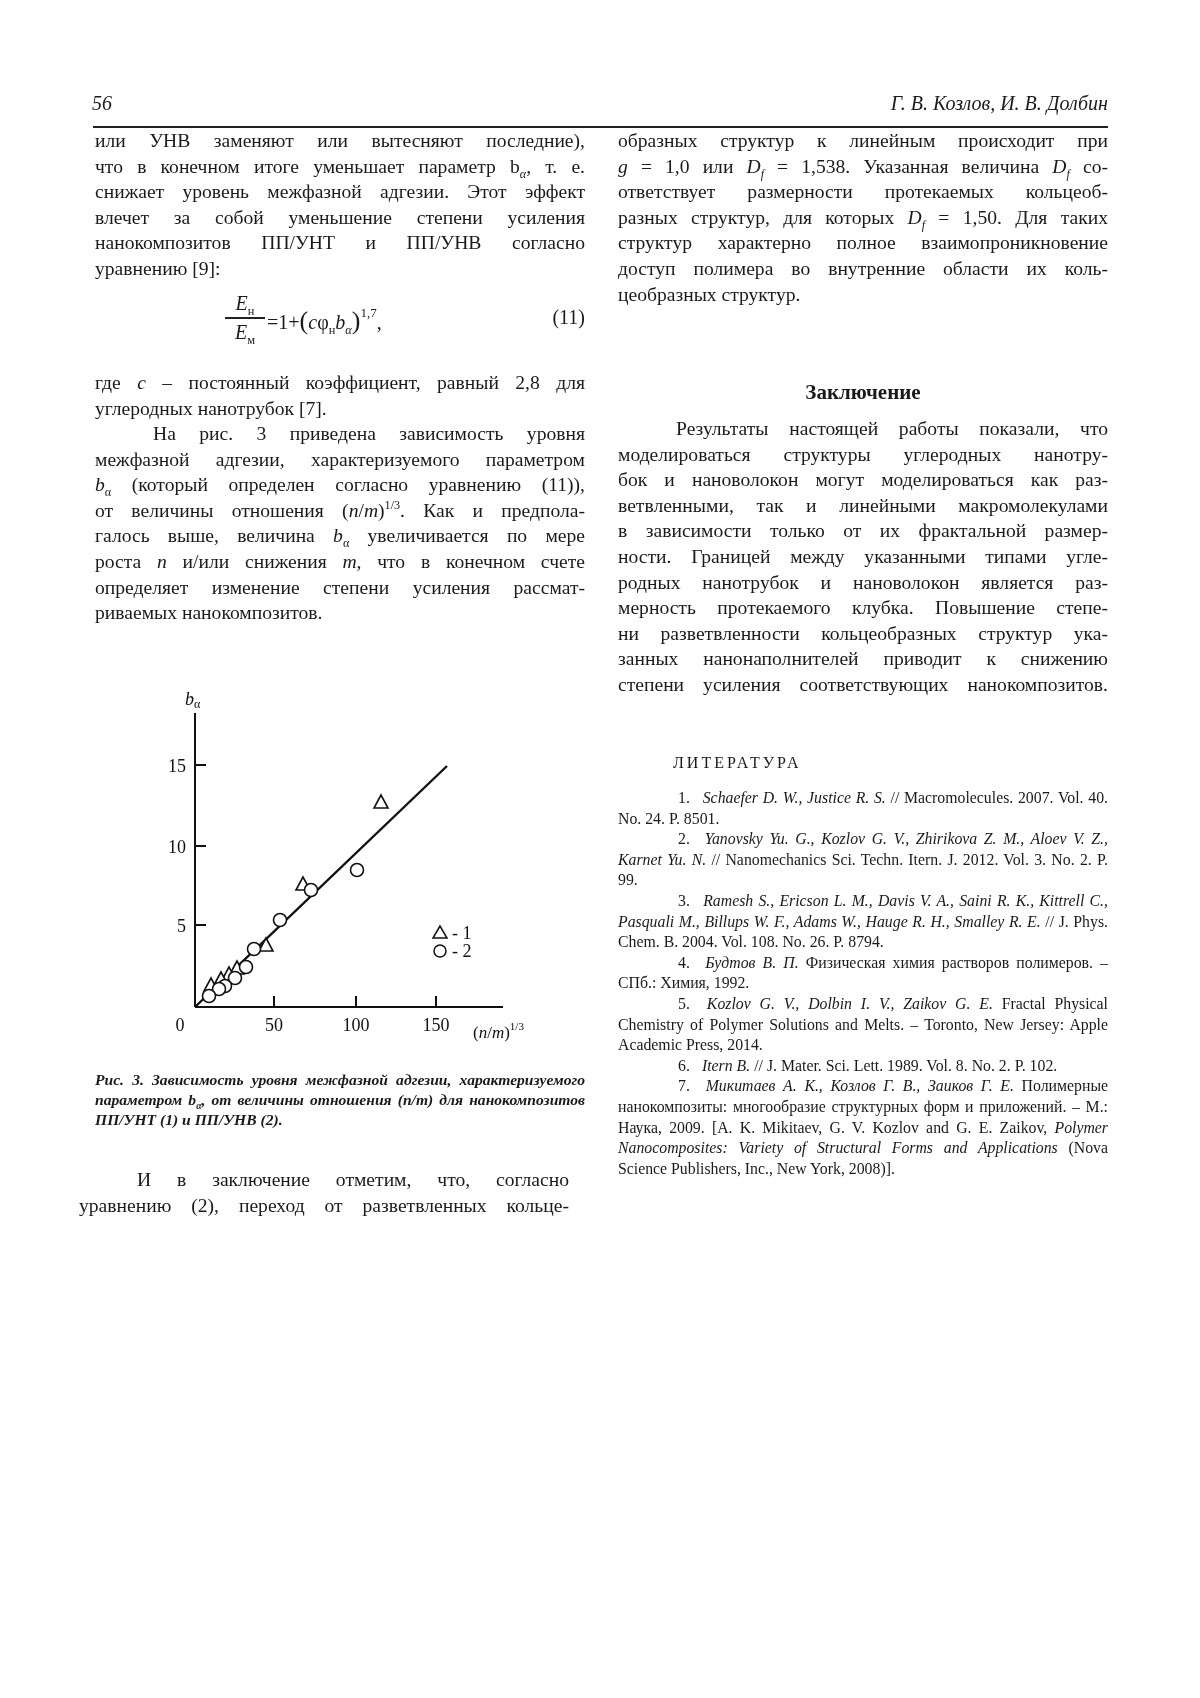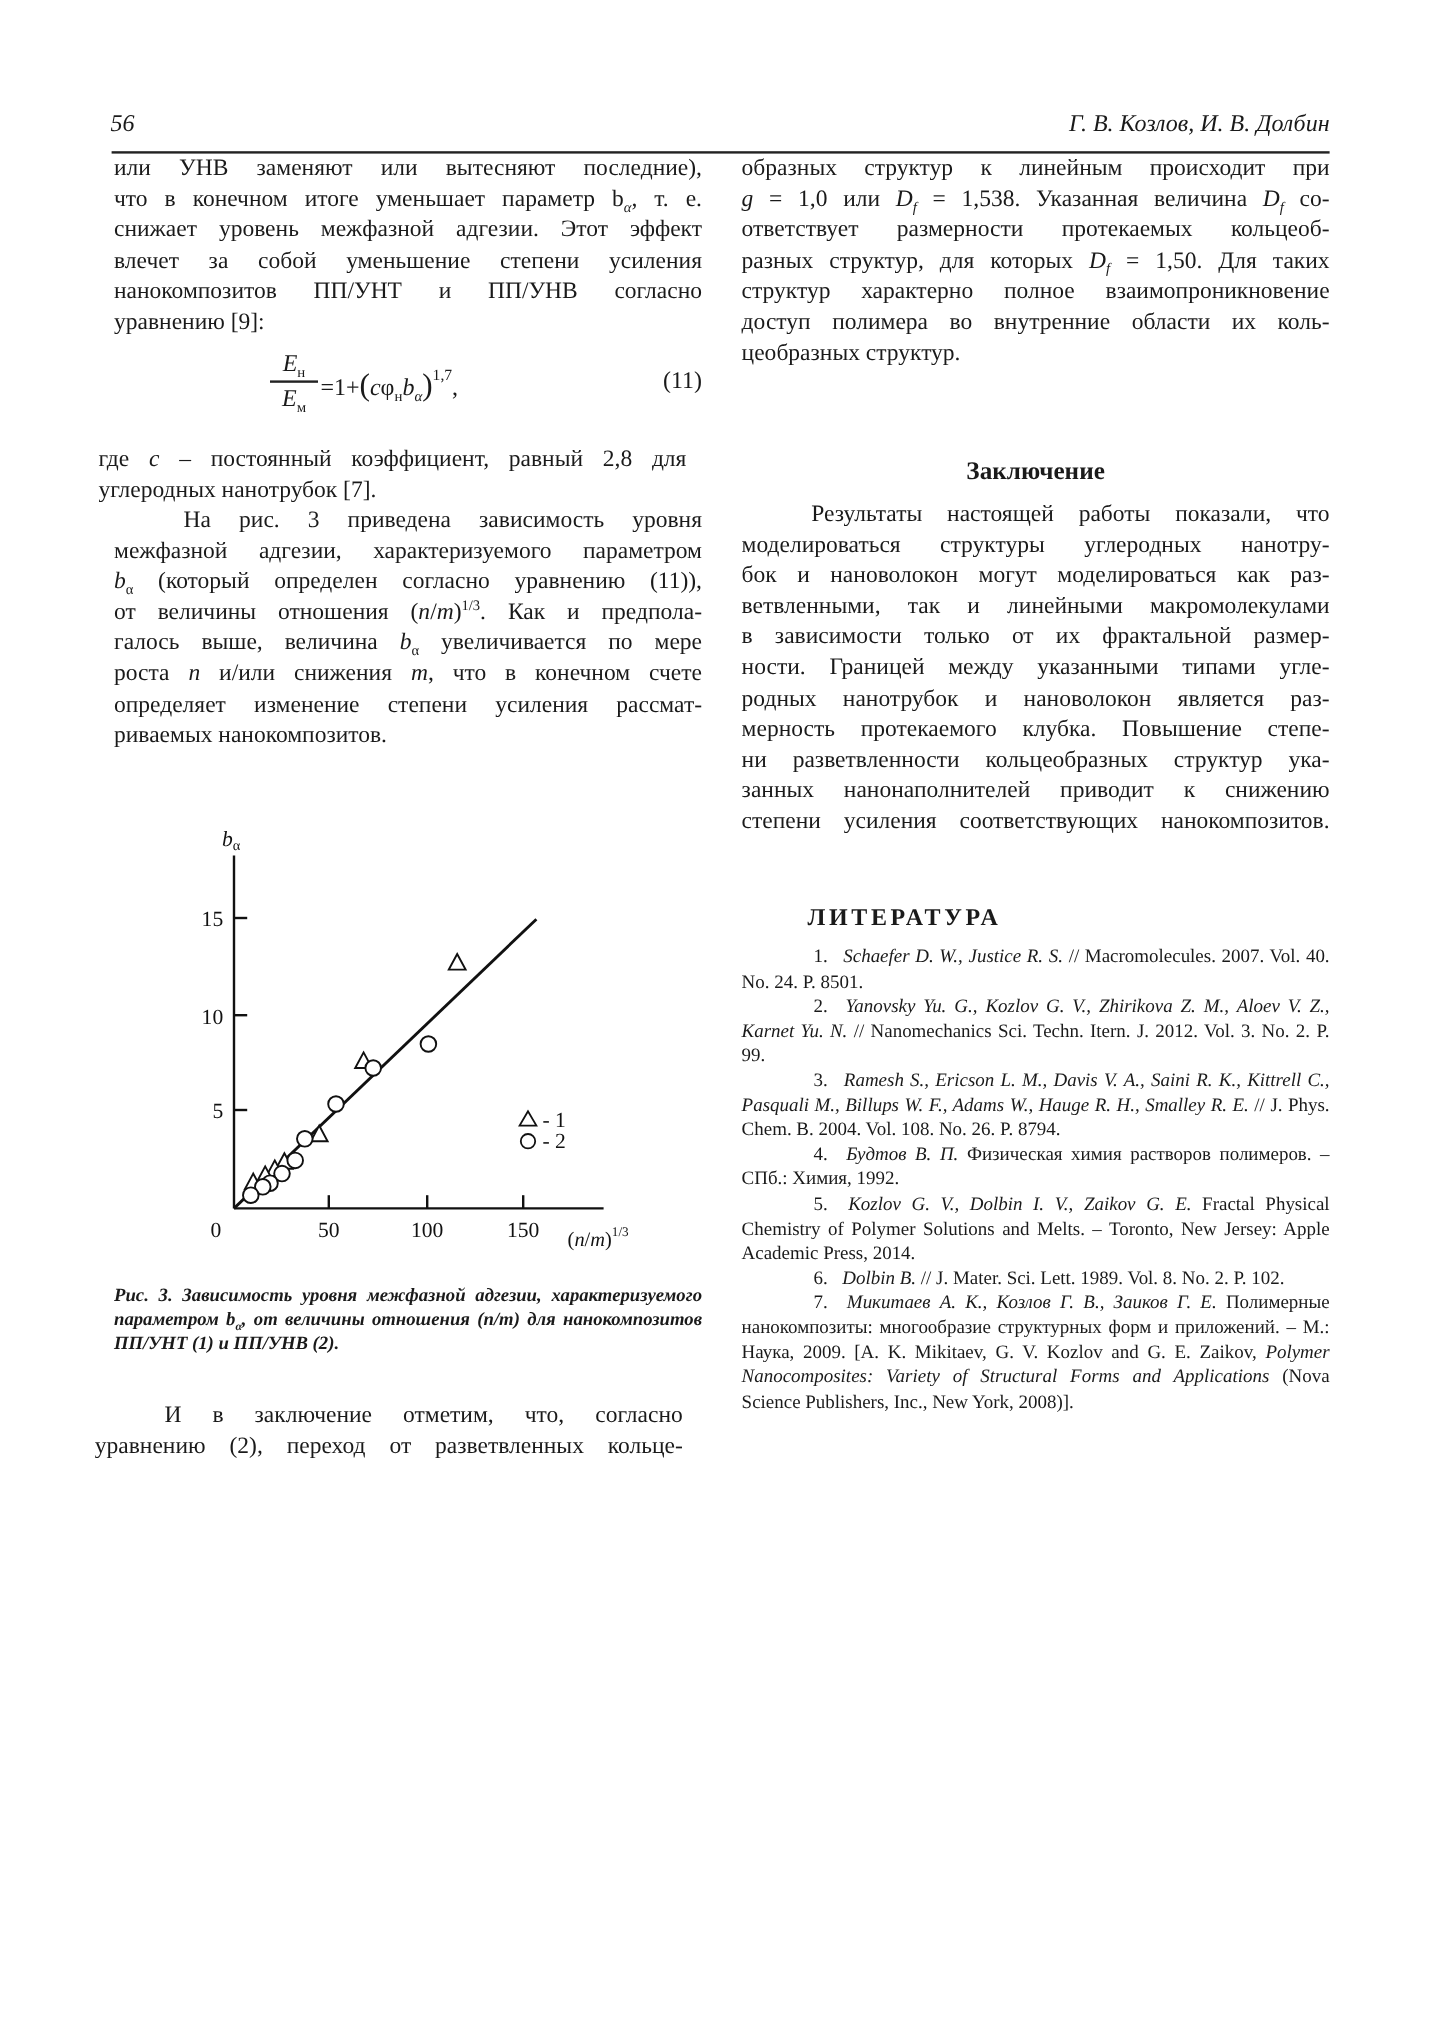--- a/index.html
+++ b/index.html
@@ -14,21 +14,21 @@
   .lines span.ln { display: block; text-align: justify; text-align-last: justify; white-space: nowrap; }
   .lines span.ln.end { text-align-last: left; }
   i, .it { font-style: italic; }
   sub, sup { font-size: 62%; line-height: 0; }
 
   .eq { position: absolute; font-size: 20px; }
   .frac { position: absolute; text-align: center; font-style: italic; }
   .frac .bar { display: block; height: 1.5px; background: #222; margin: 2px 0; }
 
   .section-h { position: absolute; font-weight: bold; font-size: 21px; text-align: center; }
-  .lit-h { position: absolute; font-weight: bold; font-size: 20px; letter-spacing: 3px; text-align: center; }
+  .lit-h { position: absolute; font-weight: normal; font-size: 16px; letter-spacing: 3px; text-align: center; }
 
   .refs { position: absolute; font-size: 15.8px; line-height: 20.6px; }
   .refs .ref { text-align: justify; text-indent: 60px; margin: 0; }
   .refs .ref .num { display: inline-block; min-width: 20px; text-indent: 0; }
 
   .caption { position: absolute; font-size: 15.6px; line-height: 20px; font-weight: bold; font-style: italic;
              text-align: justify; }
 
   svg text { font-family: "Liberation Serif", "DejaVu Serif", serif; }
 </style>
@@ -53,21 +53,21 @@
     <span>E</span><sub style="font-style:normal">н</sub>
     <span class="bar"></span>
     <span>E</span><sub style="font-style:normal">м</sub>
   </div>
   <div class="abs" style="left:42px; top:14px; white-space:nowrap;">
     <span>=1+</span><span style="font-size:26px;">(</span><i>c</i><span>φ</span><sub>н</sub><i>b</i><sub class="it">α</sub><span style="font-size:26px;">)</span><sup style="font-size:13px; vertical-align: 12px;">1,7</sup><span>,</span>
   </div>
   <div class="abs" style="right:0; top:14px;">(11)</div>
 </div>
 
-<div class="col lines" style="left:82px; top:370px; width:490px;">
+<div class="col lines" style="left:95px; top:370px; width:490px;">
   <span class="ln">где <i>c</i> – постоянный коэффициент, равный 2,8 для</span>
   <span class="ln end">углеродных нанотрубок [7].</span>
 </div>
 
 <div class="col lines" style="left:95px; top:421px; width:490px;">
   <span class="ln" style="padding-left:58px;">На рис. 3 приведена зависимость уровня</span>
   <span class="ln">межфазной адгезии, характеризуемого параметром</span>
   <span class="ln"><i>b</i><sub>α</sub> (который определен согласно уравнению (11)),</span>
   <span class="ln">от величины отношения (<i>n</i>/<i>m</i>)<sup>1/3</sup>. Как и предпола-</span>
   <span class="ln">галось выше, величина <i>b</i><sub>α</sub> увеличивается по мере</span>
@@ -174,15 +174,15 @@
 </div>
 
 <div class="lit-h" style="left:673px; top:754px;">ЛИТЕРАТУРА</div>
 
 <div class="refs" style="left:618px; top:788px; width:490px;">
   <p class="ref"><span class="num">1.</span> <i>Schaefer D. W., Justice R. S.</i><span> // Macromolecules. 2007. Vol. 40. No. 24. P. 8501.</span></p>
   <p class="ref"><span class="num">2.</span> <i>Yanovsky Yu. G., Kozlov G. V., Zhirikova Z. M., Aloev V. Z., Karnet Yu. N.</i><span> // Nanomechanics Sci. Techn. Itern. J. 2012. Vol. 3. No. 2. P. 99.</span></p>
   <p class="ref"><span class="num">3.</span> <i>Ramesh S., Ericson L. M., Davis V. A., Saini R. K., Kittrell C., Pasquali M., Billups W. F., Adams W., Hauge R. H., Smalley R. E.</i><span> // J. Phys. Chem. B. 2004. Vol. 108. No. 26. P. 8794.</span></p>
   <p class="ref"><span class="num">4.</span> <i>Будтов В. П.</i><span> Физическая химия растворов полимеров. – СПб.: Химия, 1992.</span></p>
   <p class="ref"><span class="num">5.</span> <i>Kozlov G. V., Dolbin I. V., Zaikov G. E.</i><span> Fractal Physical Chemistry of Polymer Solutions and Melts. – Toronto, New Jersey: Apple Academic Press, 2014.</span></p>
-  <p class="ref"><span class="num">6.</span> <i>Dolbin B.</i><span> // J. Mater. Sci. Lett. 1989. Vol. 8. No. 2. P. 102.</span></p>
+  <p class="ref"><span class="num">6.</span> <i>Itern B.</i><span> // J. Mater. Sci. Lett. 1989. Vol. 8. No. 2. P. 102.</span></p>
   <p class="ref"><span class="num">7.</span> <i>Микитаев А. К., Козлов Г. В., Заиков Г. Е.</i><span> Полимерные нанокомпозиты: многообразие структурных форм и приложений. – М.: Наука, 2009. [A. K. Mikitaev, G. V. Kozlov and G. E. Zaikov, </span><i>Polymer Nanocomposites: Variety of Structural Forms and Applications</i><span> (Nova Science Publishers, Inc., New York, 2008)].</span></p>
 </div>
 
 </body></html>

